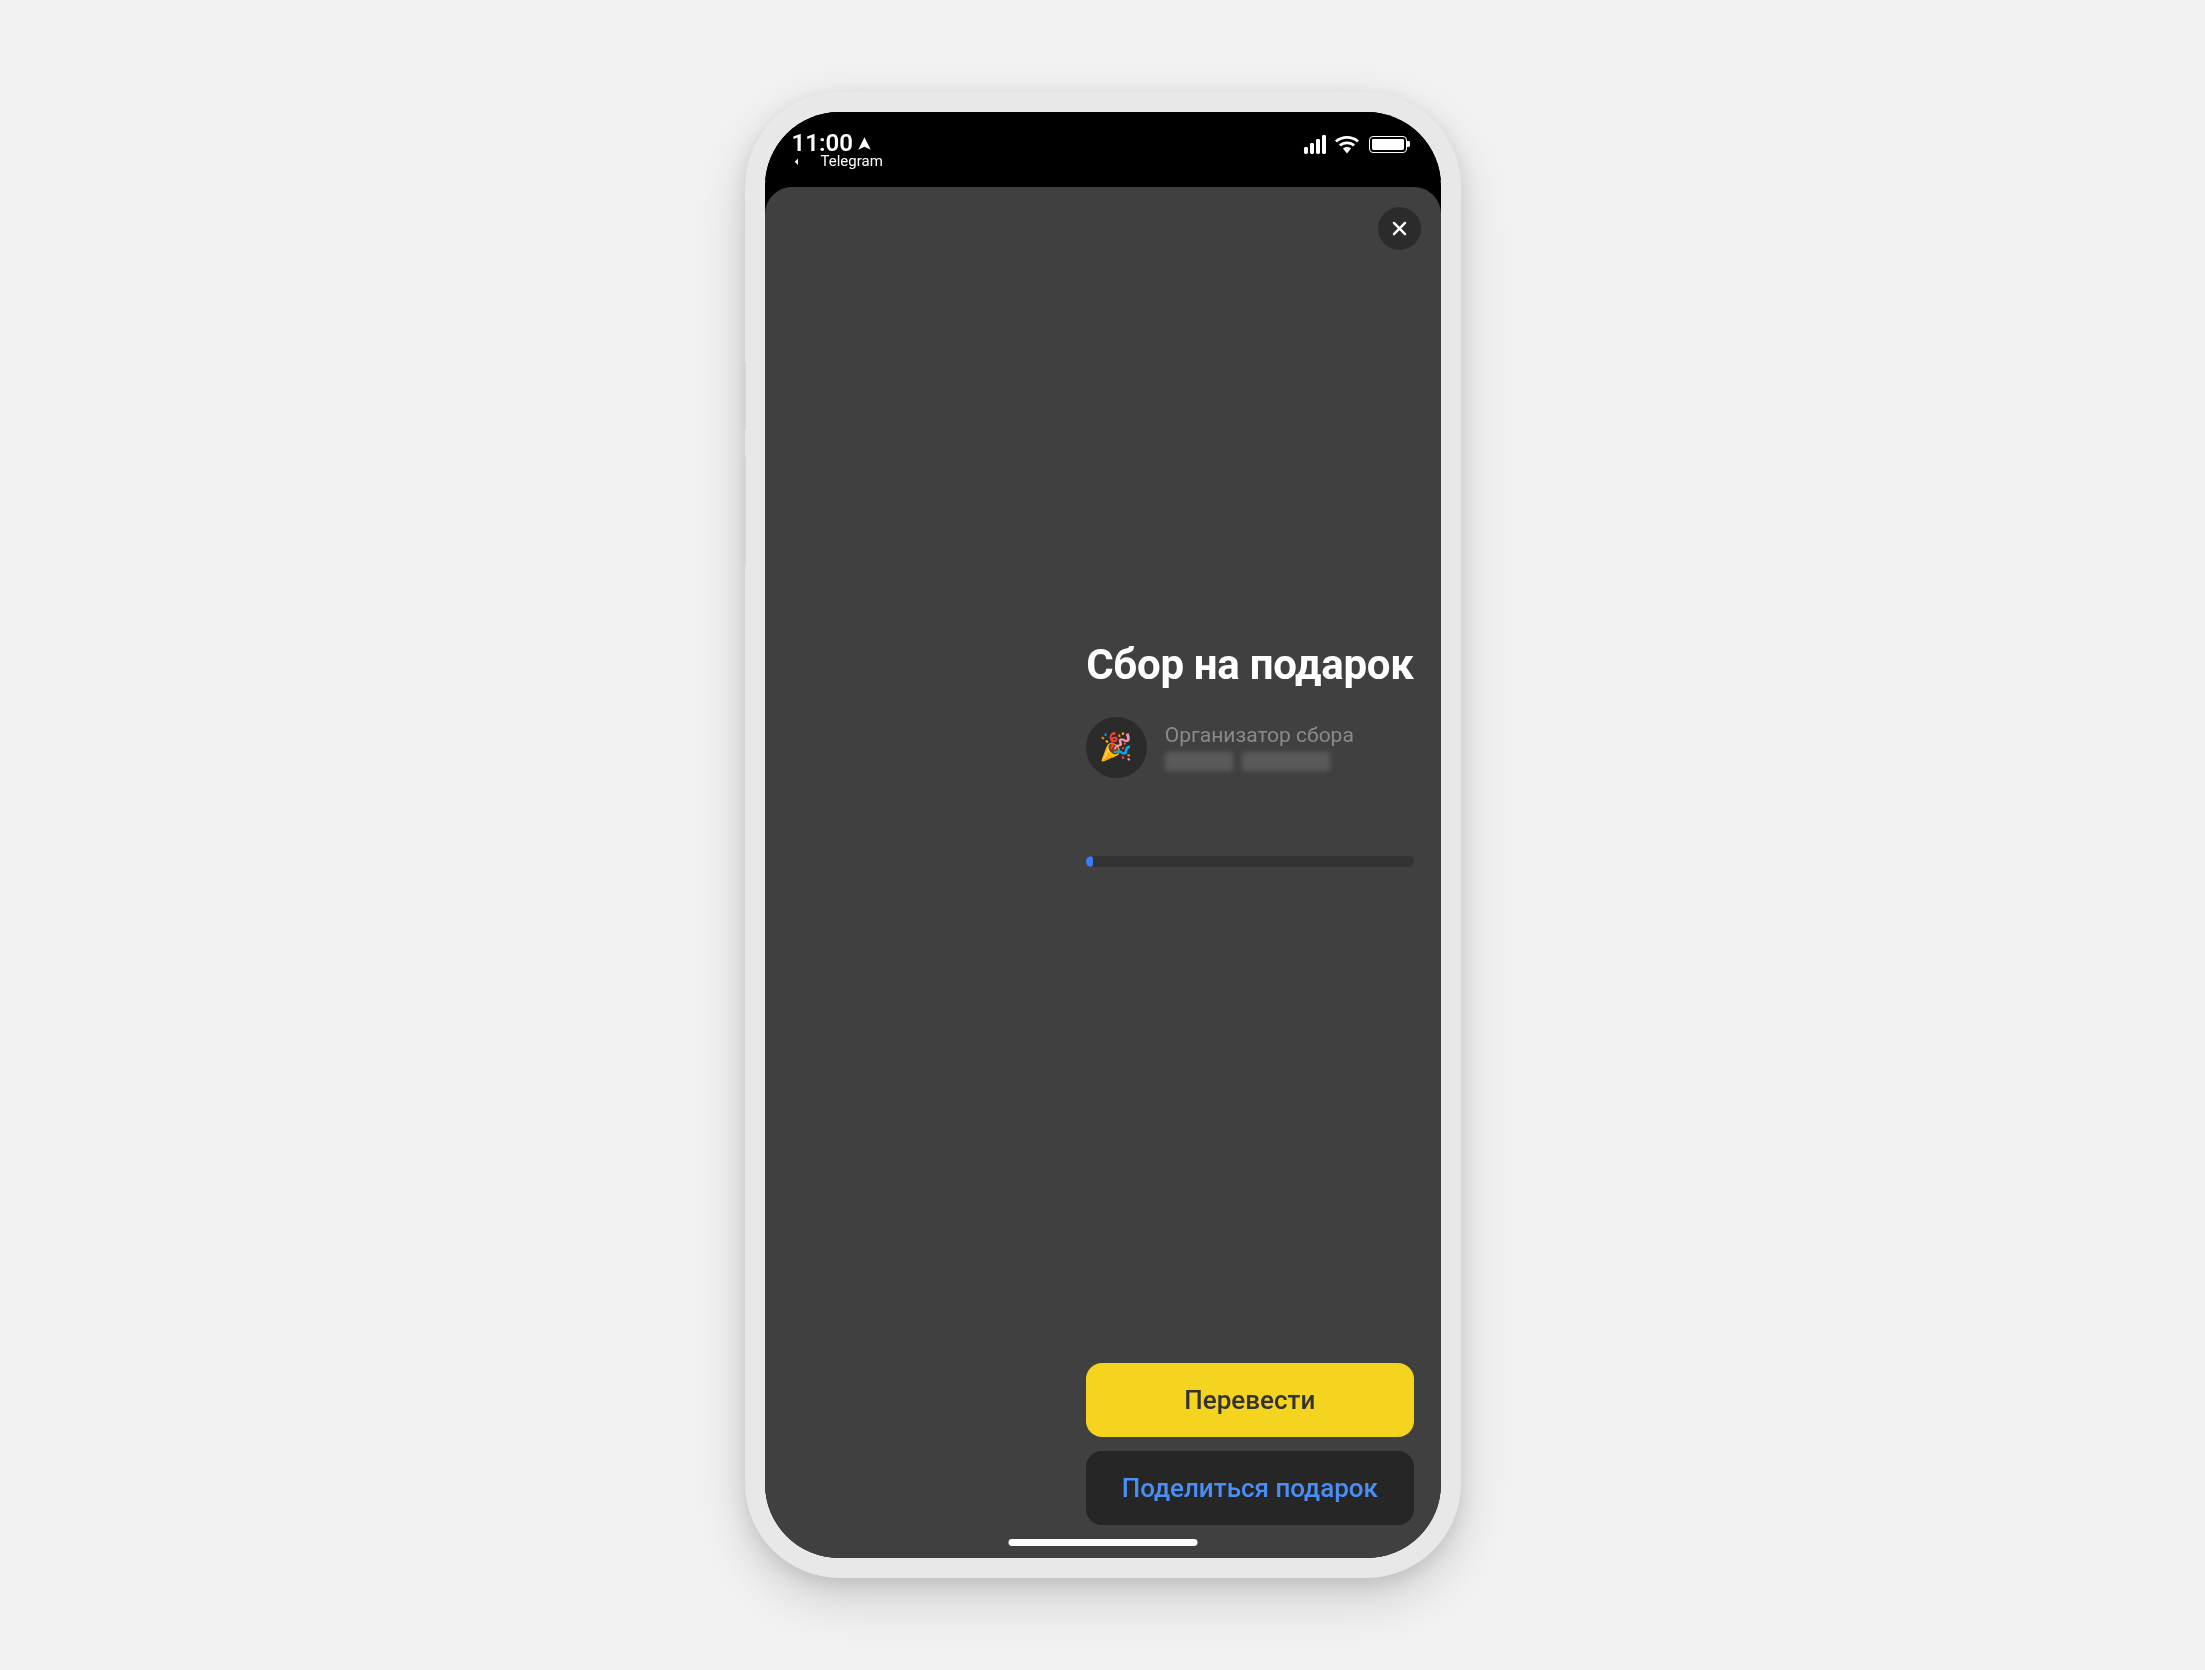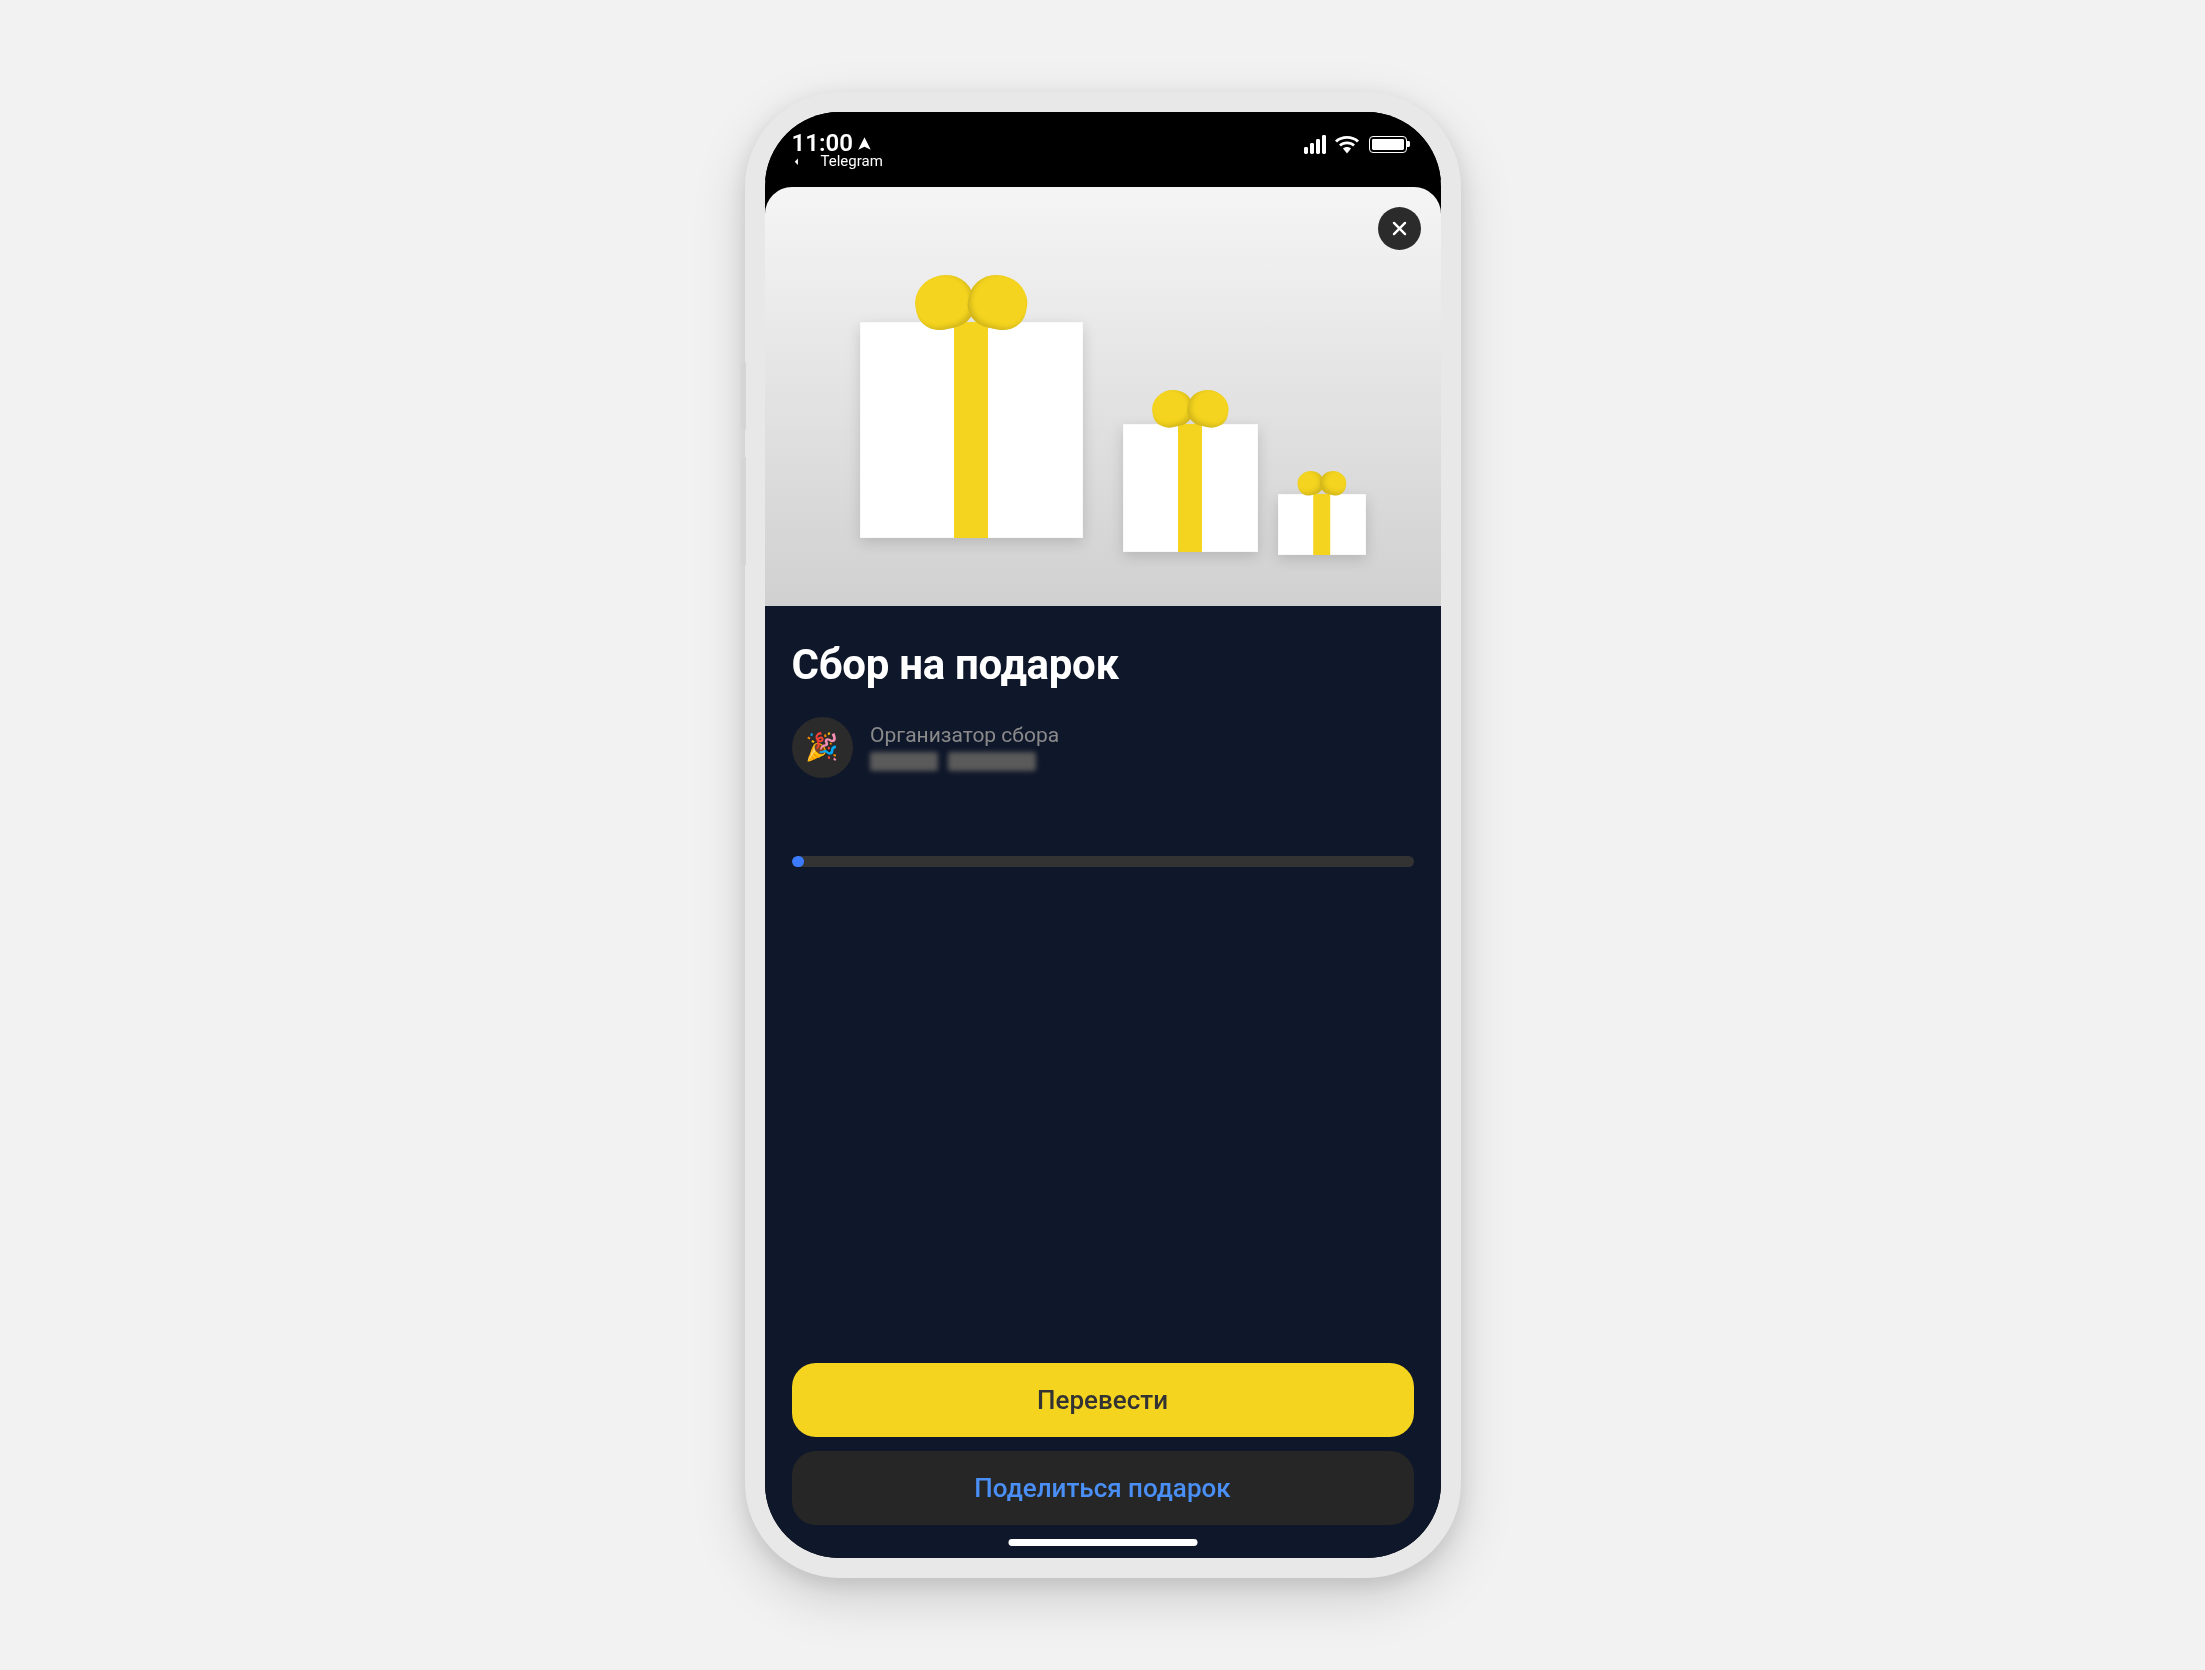--- a/index.html
+++ b/index.html
@@ -142,26 +142,27 @@
     
     .battery-fill {
       width: 100%;
       height: 100%;
       background: #FFF;
       border-radius: 1.4px;
     }
     
     .modal-content {
       flex: 1;
-      background: #0f172a;
+      background: #404040;
       border-radius: 27px 27px 0 0;
       margin-top: 6.8px;
       display: flex;
       flex-direction: column;
       overflow: hidden;
+      align-items: flex-end;
     }
     
     .hero {
       height: 419px;
       background: linear-gradient(180deg, #F5F5F5 0%, #D0D0D0 100%);
       position: relative;
       display: flex;
       align-items: center;
       justify-content: center;
     }
@@ -352,21 +353,21 @@
     .button-group {
       margin-top: auto;
       display: flex;
       flex-direction: column;
       gap: 13.5px;
       padding-bottom: 20px;
     }
     
     .btn {
       height: 74px;
-      border-radius: 24px;
+      border-radius: 16px;
       display: flex;
       align-items: center;
       justify-content: center;
       font-size: 26px;
       font-weight: 500;
       cursor: pointer;
     }
     
     .btn-primary {
       background: #F4D41F;

